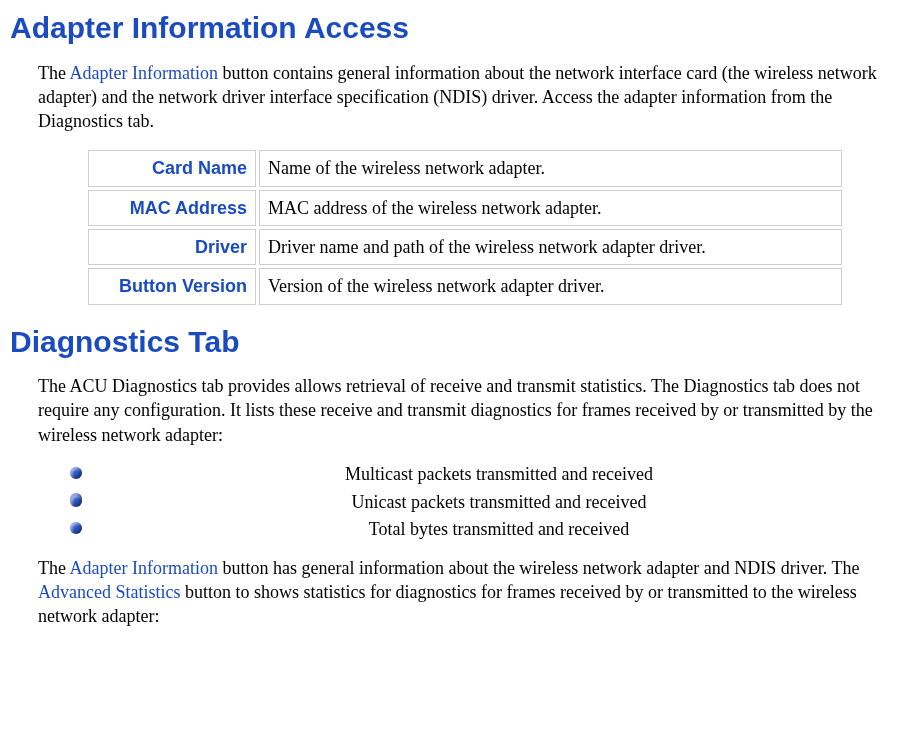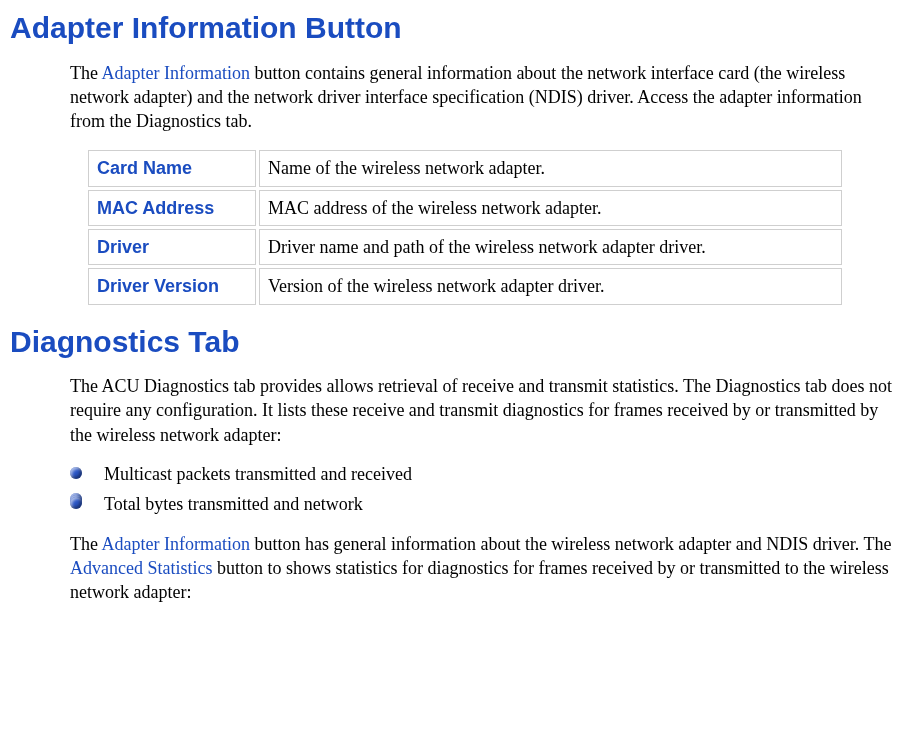--- a/index.html
+++ b/index.html
@@ -12,21 +12,21 @@
       width: 884px;
     }
     h1.section-heading {
       font-family: Arial, Helvetica, sans-serif;
       font-weight: bold;
       color: #1a4cc0;
       font-size: 30px;
       margin: 8px 0 12px 0;
     }
     .indented {
-      margin-left: 60px;
+      margin-left: 28px;
     }
     p {
       margin: 6px 0 14px 0;
     }
     .link-style {
       color: #1a4cc0;
     }
     table.info-table {
       border-collapse: separate;
       border-spacing: 3px;
@@ -37,81 +37,82 @@
     table.info-table td {
       border: 1px solid #cfcfcf;
       padding: 5px 8px;
       vertical-align: middle;
       background: #fff;
     }
     table.info-table td.label-cell {
       font-family: Arial, Helvetica, sans-serif;
       font-weight: bold;
       color: #1a4cc0;
-      text-align: left;
+      text-align: right;
       width: 150px;
       white-space: nowrap;
     }
     ul.dot-list {
       list-style: none;
       padding: 0;
       margin: 8px 0 14px 60px;
     }
     ul.dot-list li {
       padding: 1px 0;
       position: relative;
       padding-left: 34px;
+      text-align: center;
     }
     ul.dot-list li .bullet-icon {
       position: absolute;
       left: 0;
       top: 6px;
       width: 12px;
       height: 12px;
       background: #2a55c4;
       border-radius: 50%;
       box-shadow: inset -2px -2px 3px rgba(0,0,0,0.4), inset 2px 2px 3px rgba(255,255,255,0.6);
     }
   </style>
 </head>
 <body>
 
-<h1 class="section-heading">Adapter Information Button</h1>
+<h1 class="section-heading">Adapter Information Access</h1>
 
 <p class="indented">
   <span>The </span><span class="link-style">Adapter Information</span><span> button contains general information about the network interface card (the wireless network adapter) and the network driver interface specification (NDIS) driver.  Access the adapter information from the Diagnostics tab.</span>
 </p>
 
 <table class="info-table">
   <tbody>
       <tr>
     <td class="label-cell">Card Name</td>
     <td>Name of the wireless network adapter.</td>
   </tr>
   <tr>
     <td class="label-cell">MAC Address</td>
     <td>MAC address of the wireless network adapter.</td>
   </tr>
   <tr>
     <td class="label-cell">Driver</td>
     <td>Driver name and path of the wireless network adapter driver.</td>
   </tr>
   <tr>
-    <td class="label-cell">Driver Version</td>
+    <td class="label-cell">Button Version</td>
     <td>Version of the wireless network adapter driver.</td>
   </tr>
 </tbody>
   </table>
 
 <h1 class="section-heading">Diagnostics Tab</h1>
 
 <p class="indented">The ACU Diagnostics tab provides allows retrieval of receive and transmit statistics. The Diagnostics tab does not require any configuration.  It lists these receive and transmit diagnostics for frames received by or transmitted by the wireless network adapter:</p>
 
 <ul class="dot-list">
   <li><span class="bullet-icon"></span><span>Multicast packets transmitted and received</span></li>
   <li><span class="bullet-icon"></span></li>
-  <li><span class="bullet-icon"></span></li>
-  <li><span class="bullet-icon"></span><span>Total bytes transmitted and network</span></li>
+  <li><span class="bullet-icon"></span><span>Unicast packets transmitted and received</span></li>
+  <li><span class="bullet-icon"></span><span>Total bytes transmitted and received</span></li>
 </ul>
 
 <p class="indented">
   <span>The </span><span class="link-style">Adapter Information</span><span> button has general information about the wireless network adapter and NDIS driver.  The </span><span class="link-style">Advanced Statistics</span><span> button to shows statistics for diagnostics for frames received by or transmitted to the wireless network adapter:</span>
 </p>
 
 </body></html>

